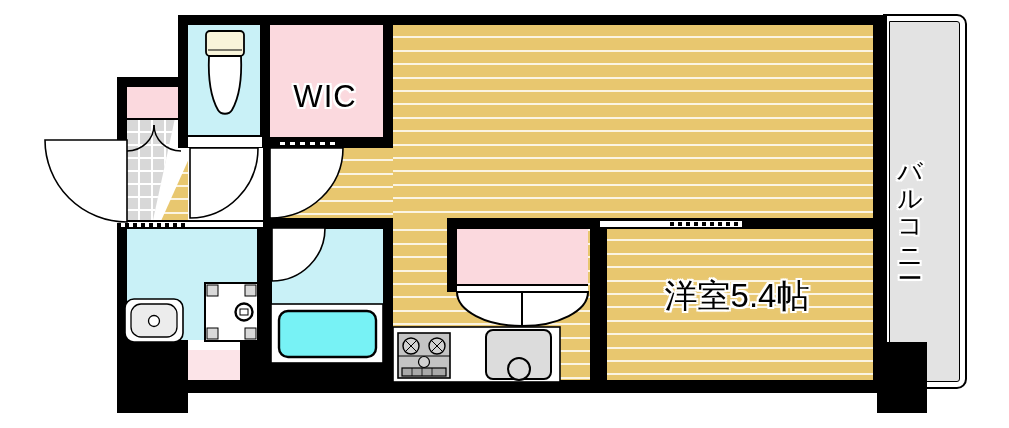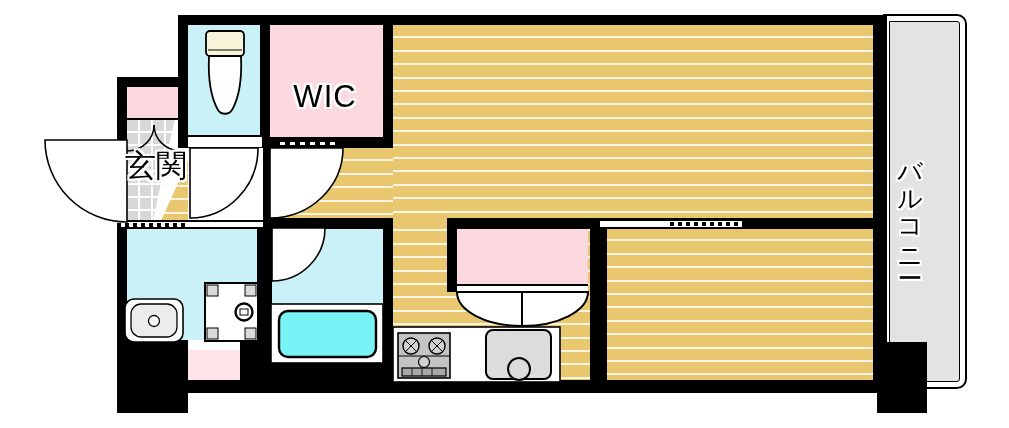--- a/index.html
+++ b/index.html
@@ -136,17 +136,17 @@
         <rect x="402" y="368" width="44" height="8" fill="#a8a8a8" stroke="#000" stroke-width="1.2"></rect>
         <path d="M412,368 L412,376 M422,368 L422,376 M432,368 L432,376" stroke="#000" stroke-width="0.8"></path>
       </g>
       <g>
         <rect x="486" y="330" width="65" height="49" rx="7" fill="#dcdcdc" stroke="#000" stroke-width="2"></rect>
         <circle cx="519" cy="369" r="11" fill="#dcdcdc" stroke="#000" stroke-width="2"></circle>
       </g>
     </g>
   </svg>
 
+  <div class="rlabel lbl-yoshitsu">洋室5.4帖</div>
   <div class="rlabel lbl-wic">WIC</div>
-  <div class="rlabel lbl-genkan">玄関</div>
   <div class="rlabel lbl-balcony">バルコニー</div>
 
 </div>
 
 </body></html>

